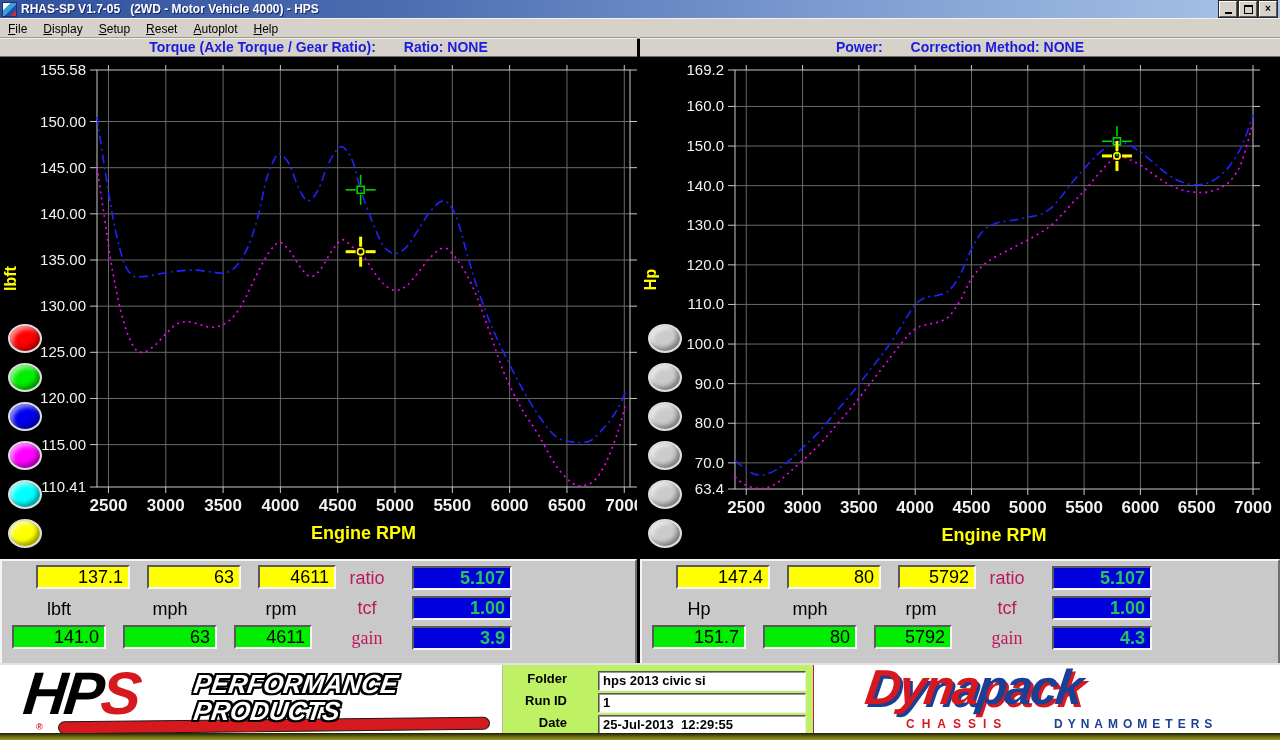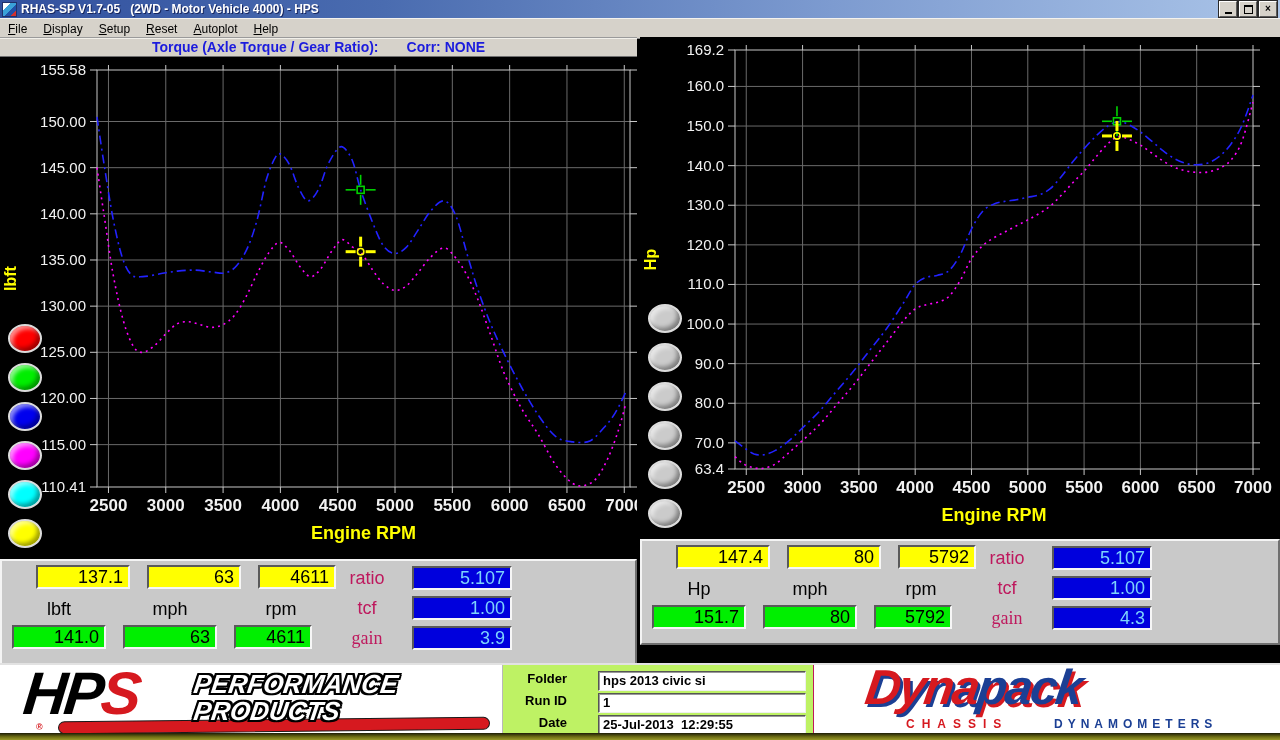--- a/index.html
+++ b/index.html
@@ -45,21 +45,21 @@
     box-shadow:inset -3px -3px 4px rgba(0,0,0,.38),inset 3px 3px 4px rgba(255,255,255,.55);}
 
   
   .readout{position:relative;height:106px;background:#c9c9c9;border:2px solid;
     border-color:#f4f4f4 #6f6f6f #6f6f6f #f4f4f4;box-sizing:border-box;}
   .valbox{position:absolute;height:24px;box-sizing:border-box;border:2px solid;
     border-color:#5a5a5a #f6f6f6 #f6f6f6 #5a5a5a;
     font-size:18px;line-height:20px;text-align:right;padding-right:5px;color:#000;}
   .valbox.yellow{background:#ffff00;}
   .valbox.green{background:#00ef00;}
-  .valbox.blue{background:#0000dd;color:#7dd3fc;}
+  .valbox.blue{background:#0000dd;color:#22c55e;font-weight:bold;}
   .c1{left:10px;width:94px;}
   .c2{left:121px;width:94px;}
   .c3{left:232px;width:78px;}
   .rowtop{top:4px;margin-left:24px;}
   .rowbot{top:64px;}
   .unitlabel{position:absolute;top:38px;width:94px;text-align:center;font-size:18px;color:#000;}
   .calclabel{position:absolute;left:336px;width:58px;text-align:center;
     font-size:18px;color:#be185d;}
   .calcbox{left:410px;width:100px;}
   .r1{top:5px;}
@@ -133,21 +133,21 @@
       <span class="menu-item"><u>F</u>ile</span>
       <span class="menu-item"><u>D</u>isplay</span>
       <span class="menu-item"><u>S</u>etup</span>
       <span class="menu-item"><u>R</u>eset</span>
       <span class="menu-item"><u>A</u>utoplot</span>
       <span class="menu-item"><u>H</u>elp</span>
     </div>
 
   <section class="panel" id="panel-left">
     <div class="panel-header">
-      <span>Torque (Axle Torque / Gear Ratio):</span><span class="corr">Corr: NONE</span>
+      <span>Torque (Axle Torque / Gear Ratio):</span><span class="corr">Ratio: NONE</span>
     </div>
     <div class="chart-area">
       <svg class="chart-svg" id="chart-0" width="637" height="502" viewBox="0 0 637 502">
           <line x1="108.46236559139786" y1="13" x2="108.46236559139786" y2="430" stroke="#6a6a6a" stroke-width="1"></line>
           <line x1="108.46236559139786" y1="8" x2="108.46236559139786" y2="13" stroke="#c8c8c8"></line>
           <line x1="108.46236559139786" y1="430" x2="108.46236559139786" y2="436" stroke="#c8c8c8"></line>
           <text x="108.46236559139786" y="454" fill="#f2f2f2" font-size="17" font-weight="600" text-anchor="middle">2500</text>
           <line x1="165.77419354838707" y1="13" x2="165.77419354838707" y2="430" stroke="#6a6a6a" stroke-width="1"></line>
           <line x1="165.77419354838707" y1="8" x2="165.77419354838707" y2="13" stroke="#c8c8c8"></line>
           <line x1="165.77419354838707" y1="430" x2="165.77419354838707" y2="436" stroke="#c8c8c8"></line>
@@ -264,20 +264,23 @@
       <div class="calclabel lr1">ratio</div>
       <div class="calclabel lr2">tcf</div>
       <div class="calclabel lr3">gain</div>
       <div class="valbox blue calcbox r1">5.107</div>
       <div class="valbox blue calcbox r2">1.00</div>
       <div class="valbox blue calcbox r3">3.9</div>
     </div>
   </section>
 
   <section class="panel" id="panel-right">
+    <div class="panel-header">
+      <span>Power:</span><span class="corr">Correction Method: NONE</span>
+    </div>
     <div class="chart-area">
       <svg class="chart-svg" id="chart-1" width="640" height="502" viewBox="0 0 640 502">
           <line x1="106.26086956521739" y1="13" x2="106.26086956521739" y2="432" stroke="#6a6a6a" stroke-width="1"></line>
           <line x1="106.26086956521739" y1="8" x2="106.26086956521739" y2="13" stroke="#c8c8c8"></line>
           <line x1="106.26086956521739" y1="432" x2="106.26086956521739" y2="438" stroke="#c8c8c8"></line>
           <text x="106.26086956521739" y="456" fill="#f2f2f2" font-size="17" font-weight="600" text-anchor="middle">2500</text>
           <line x1="162.56521739130434" y1="13" x2="162.56521739130434" y2="432" stroke="#6a6a6a" stroke-width="1"></line>
           <line x1="162.56521739130434" y1="8" x2="162.56521739130434" y2="13" stroke="#c8c8c8"></line>
           <line x1="162.56521739130434" y1="432" x2="162.56521739130434" y2="438" stroke="#c8c8c8"></line>
           <text x="162.56521739130434" y="456" fill="#f2f2f2" font-size="17" font-weight="600" text-anchor="middle">3000</text>

